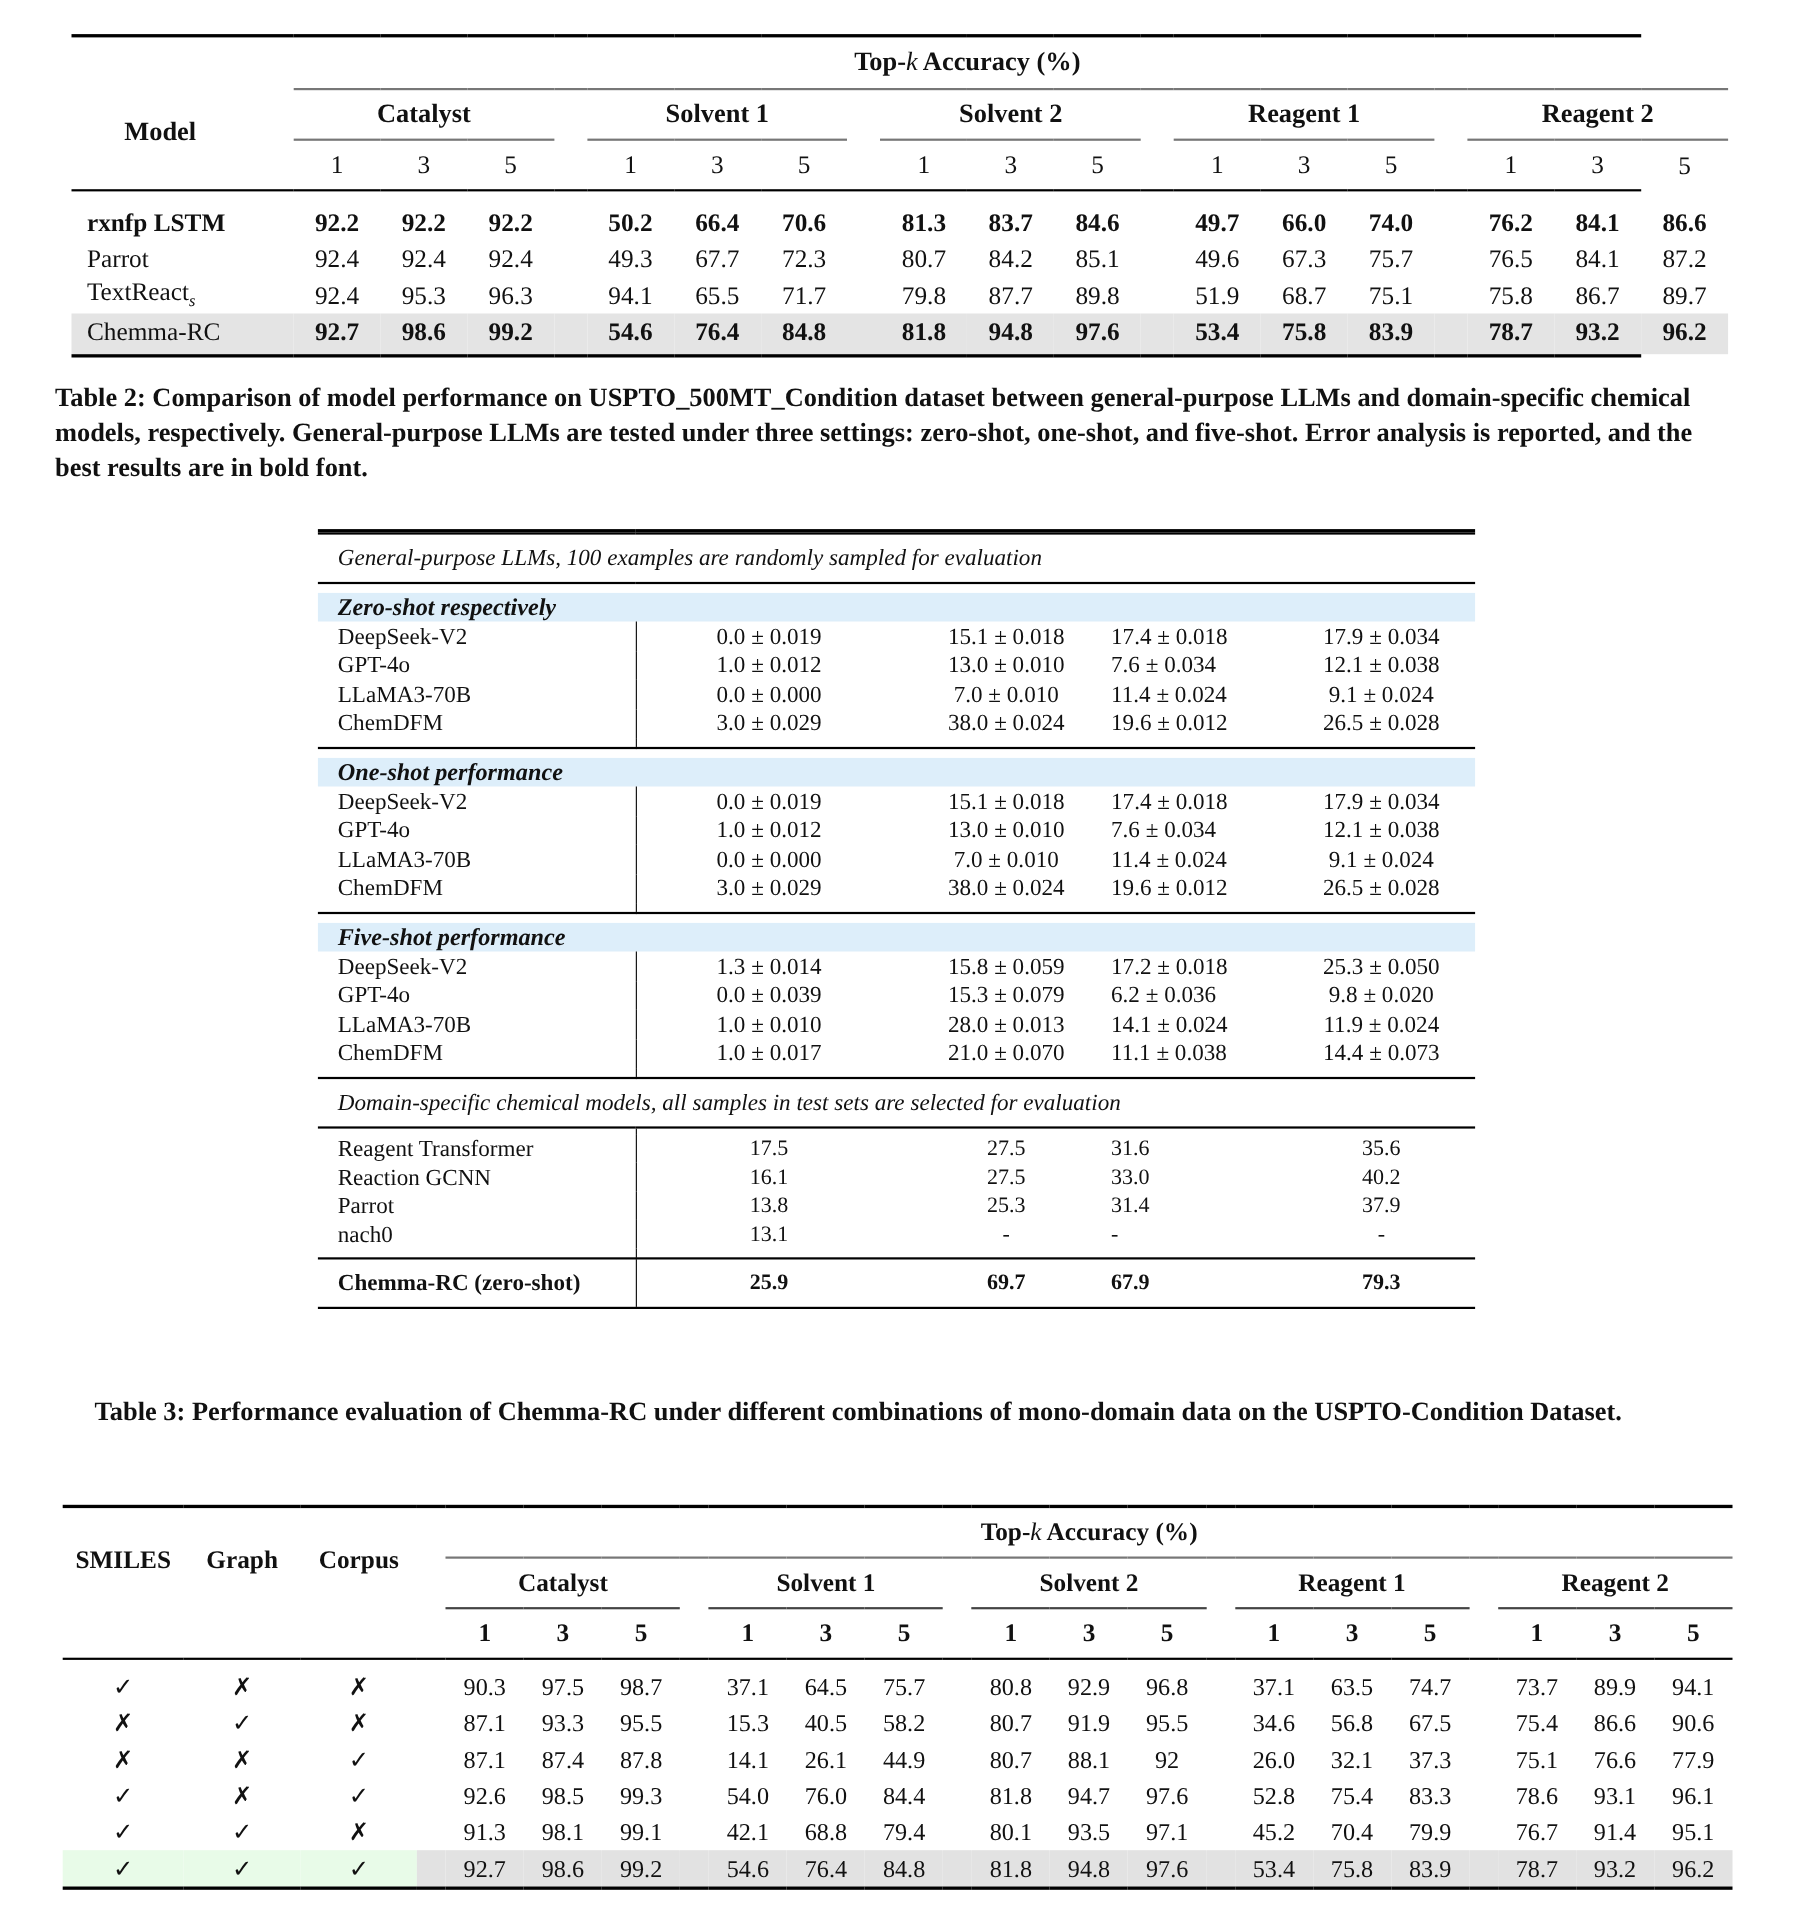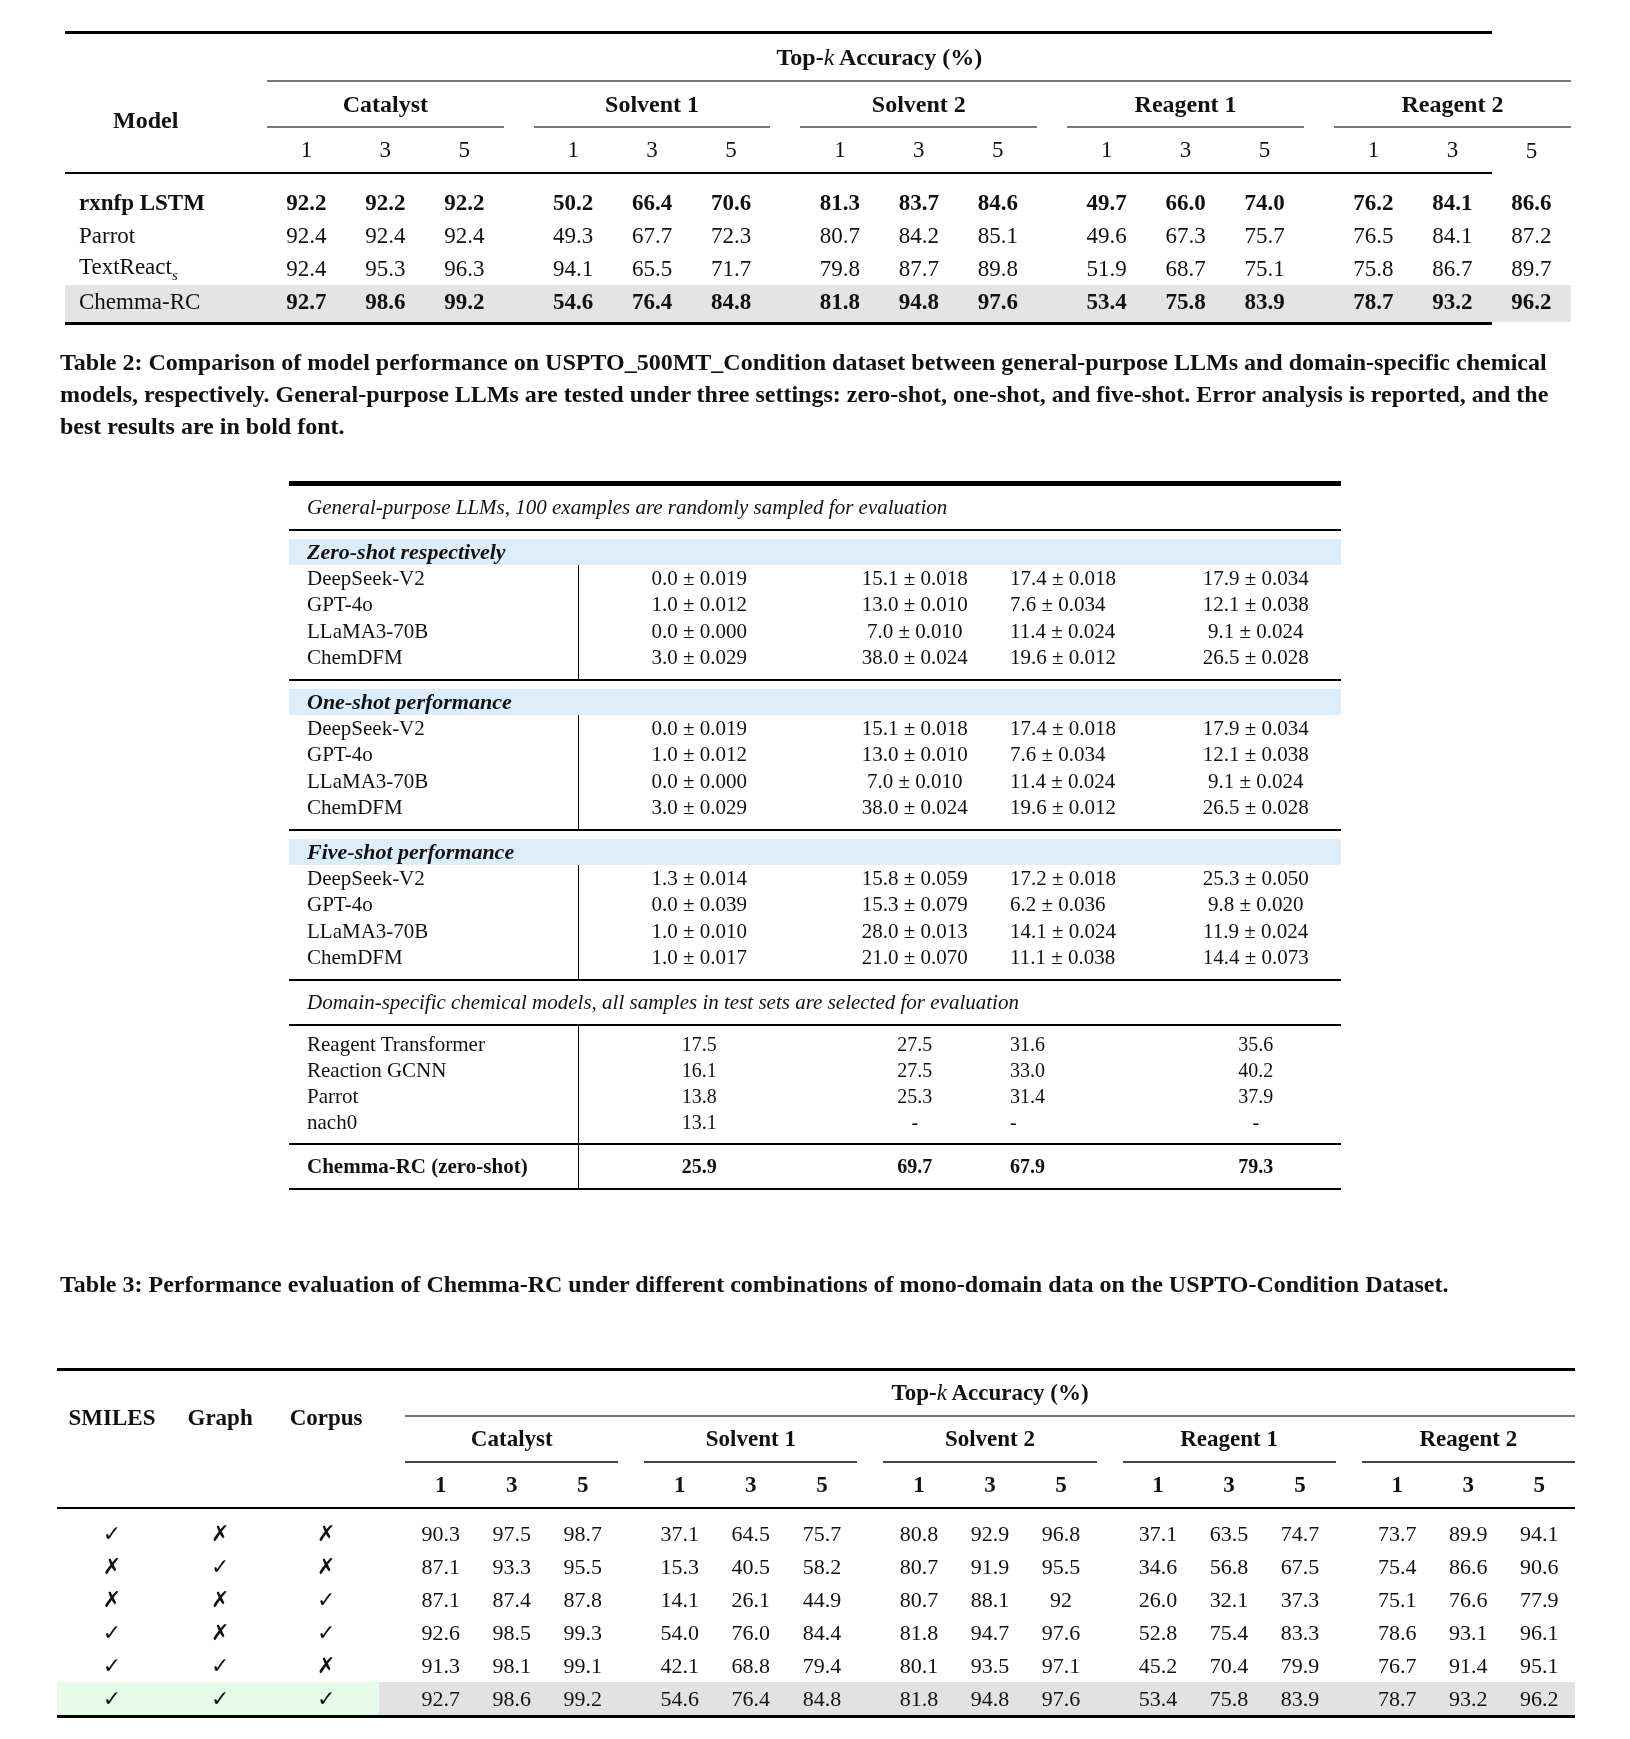--- a/index.html
+++ b/index.html
@@ -22,23 +22,23 @@
   #t1 tbody tr td { height:33px; }
   #t1 tbody tr.first td { padding-top:12px;font-weight:bold; }
   #t1 .name { text-align:left; padding-left:14px; width:188px; }
   #t1 .num { width:79px; }
   #t1 .gap { width:30px; }
   #t1 tr.hl td { background:#e4e4e4; }
   #t1 tr.hl td.num { font-weight:bold; }
   #t1 tr.last td { padding-bottom:4px; }
 
   
-  .caption { position:absolute; left:60px; width:1530px; font-weight:bold; font-size:24px; line-height:32px; }
+  .caption { position:absolute; left:50px; width:1530px; font-weight:bold; font-size:24px; line-height:32px; }
   #cap2 { top:346px; }
-  #cap3 { top:1268px; }
+  #cap3 { top:1268px;margin-left:36px; }
 
   
   #t2 { left:289px; top:481px; width:1052px; font-size:21px; }
   #t2 td { padding:0 0 0 0; white-space:nowrap; }
   #t2 .toprule td { border-top:3px solid #000; height:0; }
   #t2 .thick td { border-top:2.5px solid #000; height:0; }
   #t2 .hdr td { height:42px; font-weight:bold; text-align:center; }
   #t2 .hdr td.mcol { text-align:left; padding-left:18px; }
   #t2 .mcol { width:270px; text-align:left; padding-left:18px; border-right:1.5px solid #000; }
   #t2 .c1 { width:240px; text-align:center; }

